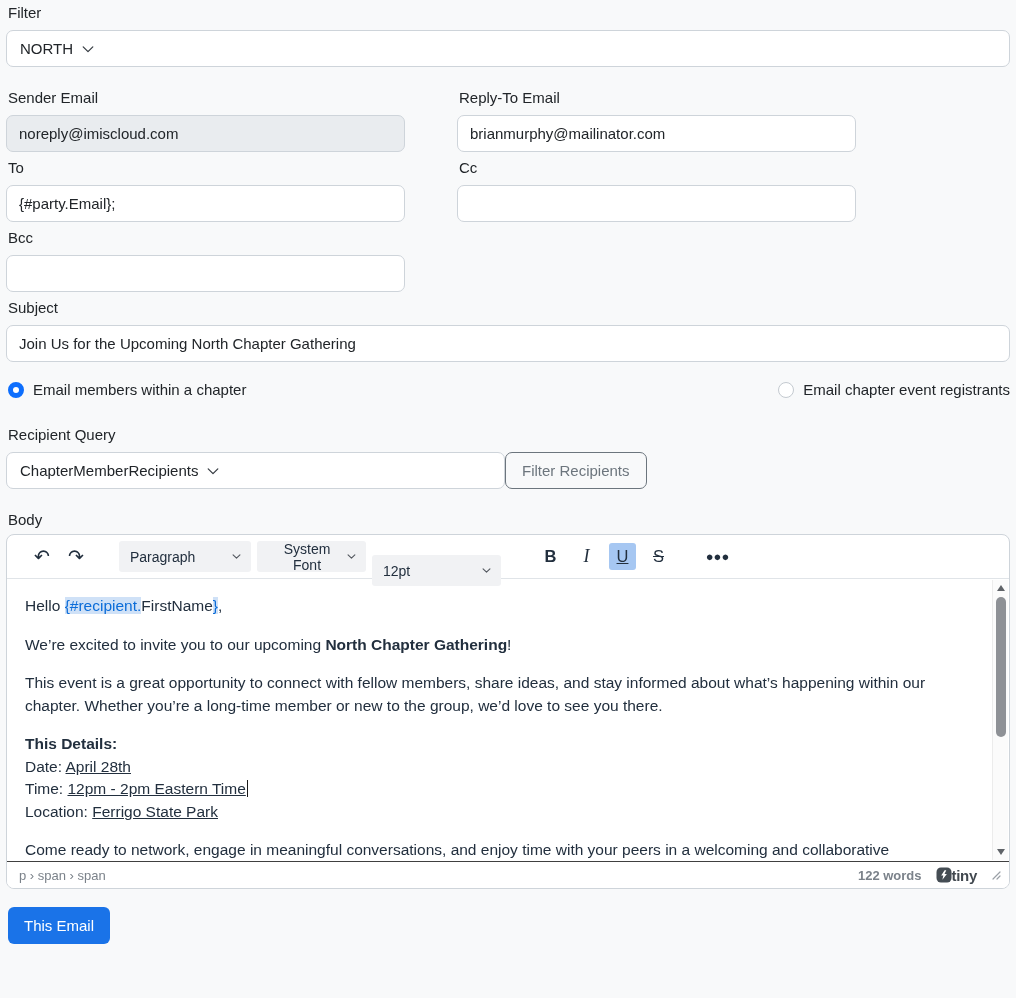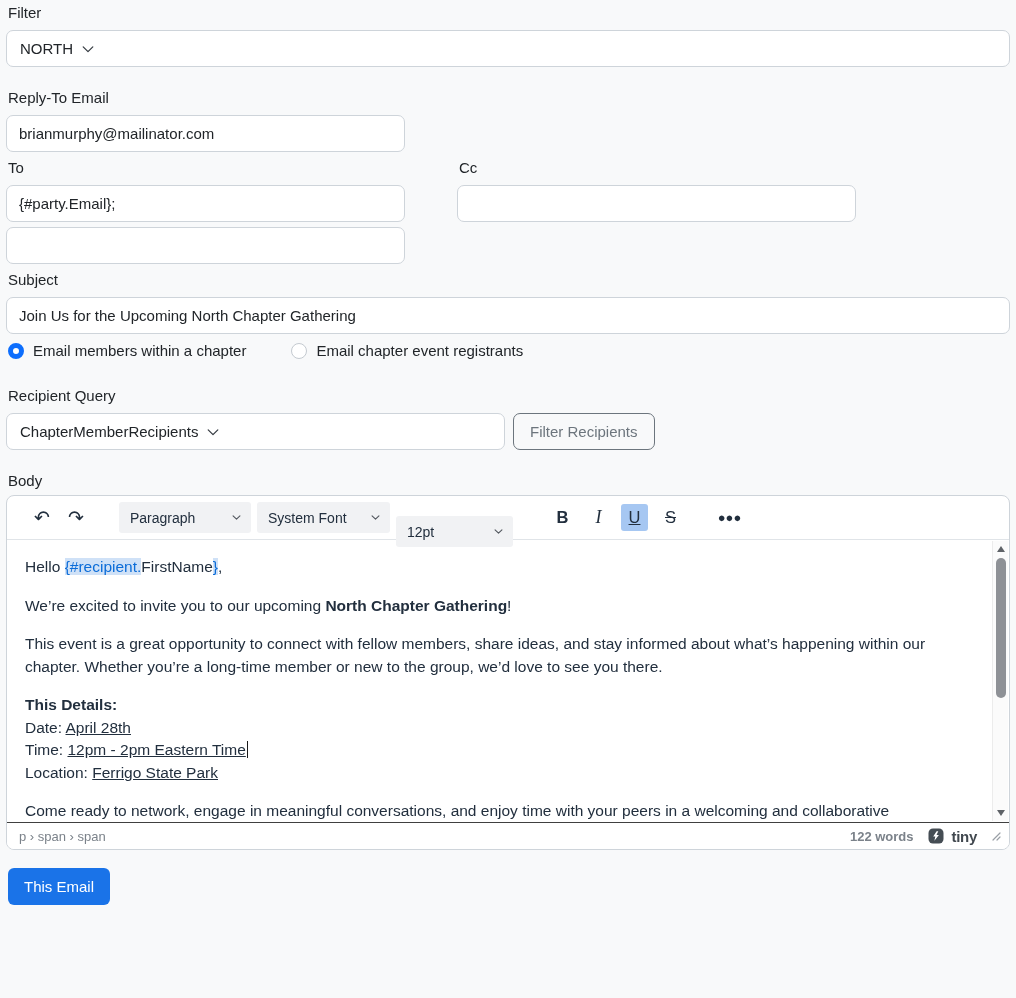--- a/index.html
+++ b/index.html
@@ -28,36 +28,36 @@
   }
   .text-input:disabled{background:#e9ecef;color:#212529;opacity:1;}
   .select{
     display:flex;align-items:center;justify-content:flex-start;
     height:37px;background:#fff;border:1px solid #ced4da;border-radius:7px;
     font-size:15px;color:#212529;padding:0 13px;cursor:default;
   }
   .select .chev{flex:0 0 auto;margin-left:8px;}
   .grid2{display:grid;grid-template-columns:399px 399px;column-gap:52px;}
   .mb20{margin-bottom:20px;}
-  .mb19{margin-bottom:8px;}
+  .mb19{margin-bottom:19px;}
   .mb5{margin-bottom:5px;}
   .half{width:399px;}
 
   
-  .radio-row{display:flex;align-items:center;gap:45px;margin:0 0 26px 2px;}
+  .radio-row{display:flex;align-items:center;gap:45px;margin:0 0 26px 2px;justify-content:space-between;}
   .radio-opt{display:flex;align-items:center;gap:9px;}
   .radio-dot{width:16px;height:16px;border-radius:50%;background:#fff;border:1px solid #c4cad0;flex:0 0 auto;}
   .radio-dot.checked{border:5px solid var(--accent);}
   .radio-label{font-size:15px;color:#212529;}
 
   
   .rq-row{display:flex;align-items:stretch;}
   .rq-select{width:499px;}
   .filter-btn{
-    margin-left:8px;height:37px;padding:0 16px;
+    margin-left:0;height:37px;padding:0 16px;
     background:transparent;border:1px solid #6c757d;border-radius:7px;
     font-family:inherit;font-size:15px;color:#6c757d;white-space:nowrap;
   }
 
   
   .editor{
     background:#fff;border:1px solid #ced4da;border-radius:8px;
     overflow:hidden;
   }
   .menubar{display:flex;align-items:center;gap:4px;padding:12px 10px 2px 20px;}
@@ -67,22 +67,22 @@
     background:transparent;border:none;border-radius:3px;color:#222f3e;}
   .icon-font{font-family:"DejaVu Sans",sans-serif;}
   .arrow-glyph{font-size:19px;line-height:1;color:#222f3e;}
   .chipgroup{display:flex;align-items:center;gap:6px;margin-left:28px;}
   .chip{
     display:flex;align-items:center;justify-content:space-between;
     height:31px;background:#f1f2f4;border:none;border-radius:3px;
     font-family:inherit;font-size:14px;color:#222f3e;padding:0 9px 0 11px;
   }
   .chip.w1{width:132px;}
-  .chip.w2{width:133px;}
-  .chip.w3{width:117px;margin-top:28px;}
+  .chip.w2{width:109px;}
+  .chip.w3{width:129px;margin-top:28px;}
   .fmtgroup{display:flex;align-items:center;gap:9px;margin-left:36px;}
   .fmt-btn{
     width:27px;height:27px;display:flex;align-items:center;justify-content:center;
     background:transparent;border:none;border-radius:3px;
     font-size:16.5px;color:#222f3e;font-family:inherit;
   }
   .fmt-b{font-weight:800;}
   .fmt-i{font-style:italic;font-family:"Liberation Serif",serif;font-size:18px;}
   .fmt-u{text-decoration:underline;}
   .fmt-u.active{background:var(--underline-active-bg);}
@@ -111,21 +111,21 @@
   .sb-thumb{position:absolute;top:17px;left:3px;width:10px;height:140px;background:#8e9196;border-radius:5px;}
 
   
   .statusbar{
     display:flex;align-items:center;justify-content:space-between;
     height:27px;border-top:1px solid #404040;padding:0 8px 0 12px;background:#fff;
   }
   .el-path{font-size:13px;color:#7b828a;}
   .sb-right{display:flex;align-items:center;gap:14px;}
   .word-count{font-size:13px;color:#7b828a;font-weight:bold;}
-  .tiny-brand{display:flex;align-items:center;gap:8px;text-align:center;}
+  .tiny-brand{display:flex;align-items:center;gap:0;text-align:center;}
   .tiny-text{font-size:15px;font-weight:700;color:#41484f;letter-spacing:-0.3px;}
 
   .send-btn{
     margin:18px 0 0 2px;height:37px;padding:0 16px;
     background:var(--send-button);color:#fff;border:none;border-radius:6px;
     font-family:inherit;font-size:15px;
   }
 </style>
 </head>
 <body>
@@ -139,39 +139,44 @@
     <span>NORTH</span>
     <svg class="chev" width="14" height="14" viewBox="0 0 16 16">
         <path d="M2.5 5.5 L8 11 L13.5 5.5" fill="none" stroke="#343a40" stroke-width="1.4" stroke-linecap="round" stroke-linejoin="round"></path>
       </svg>
   </div>
 </div>
 
 
 <div class="grid2 mb5">
   <div>
+    <label class="field-label">Sender Email</label>
+    <input class="text-input" disabled="" value="noreply@imiscloud.com" style="">
+  </div>
+  <div>
     <label class="field-label">Reply-To Email</label>
     <input class="text-input" value="brianmurphy@mailinator.com" style="">
   </div>
 </div>
 
 
 <div class="grid2 mb5">
   <div>
     <label class="field-label">To</label>
     <input class="text-input" value="{#party.Email};" style="">
   </div>
   <div>
     <label class="field-label">Cc</label>
     <input class="text-input" value="" style="">
   </div>
 </div>
 
 
 <div class="half mb5">
+  <label class="field-label">Bcc</label>
   <input class="text-input" value="" style="">
 </div>
 
 
 <div class="mb19">
   <label class="field-label">Subject</label>
   <input class="text-input" value="Join Us for the Upcoming North Chapter Gathering" style="">
 </div>
 
 

